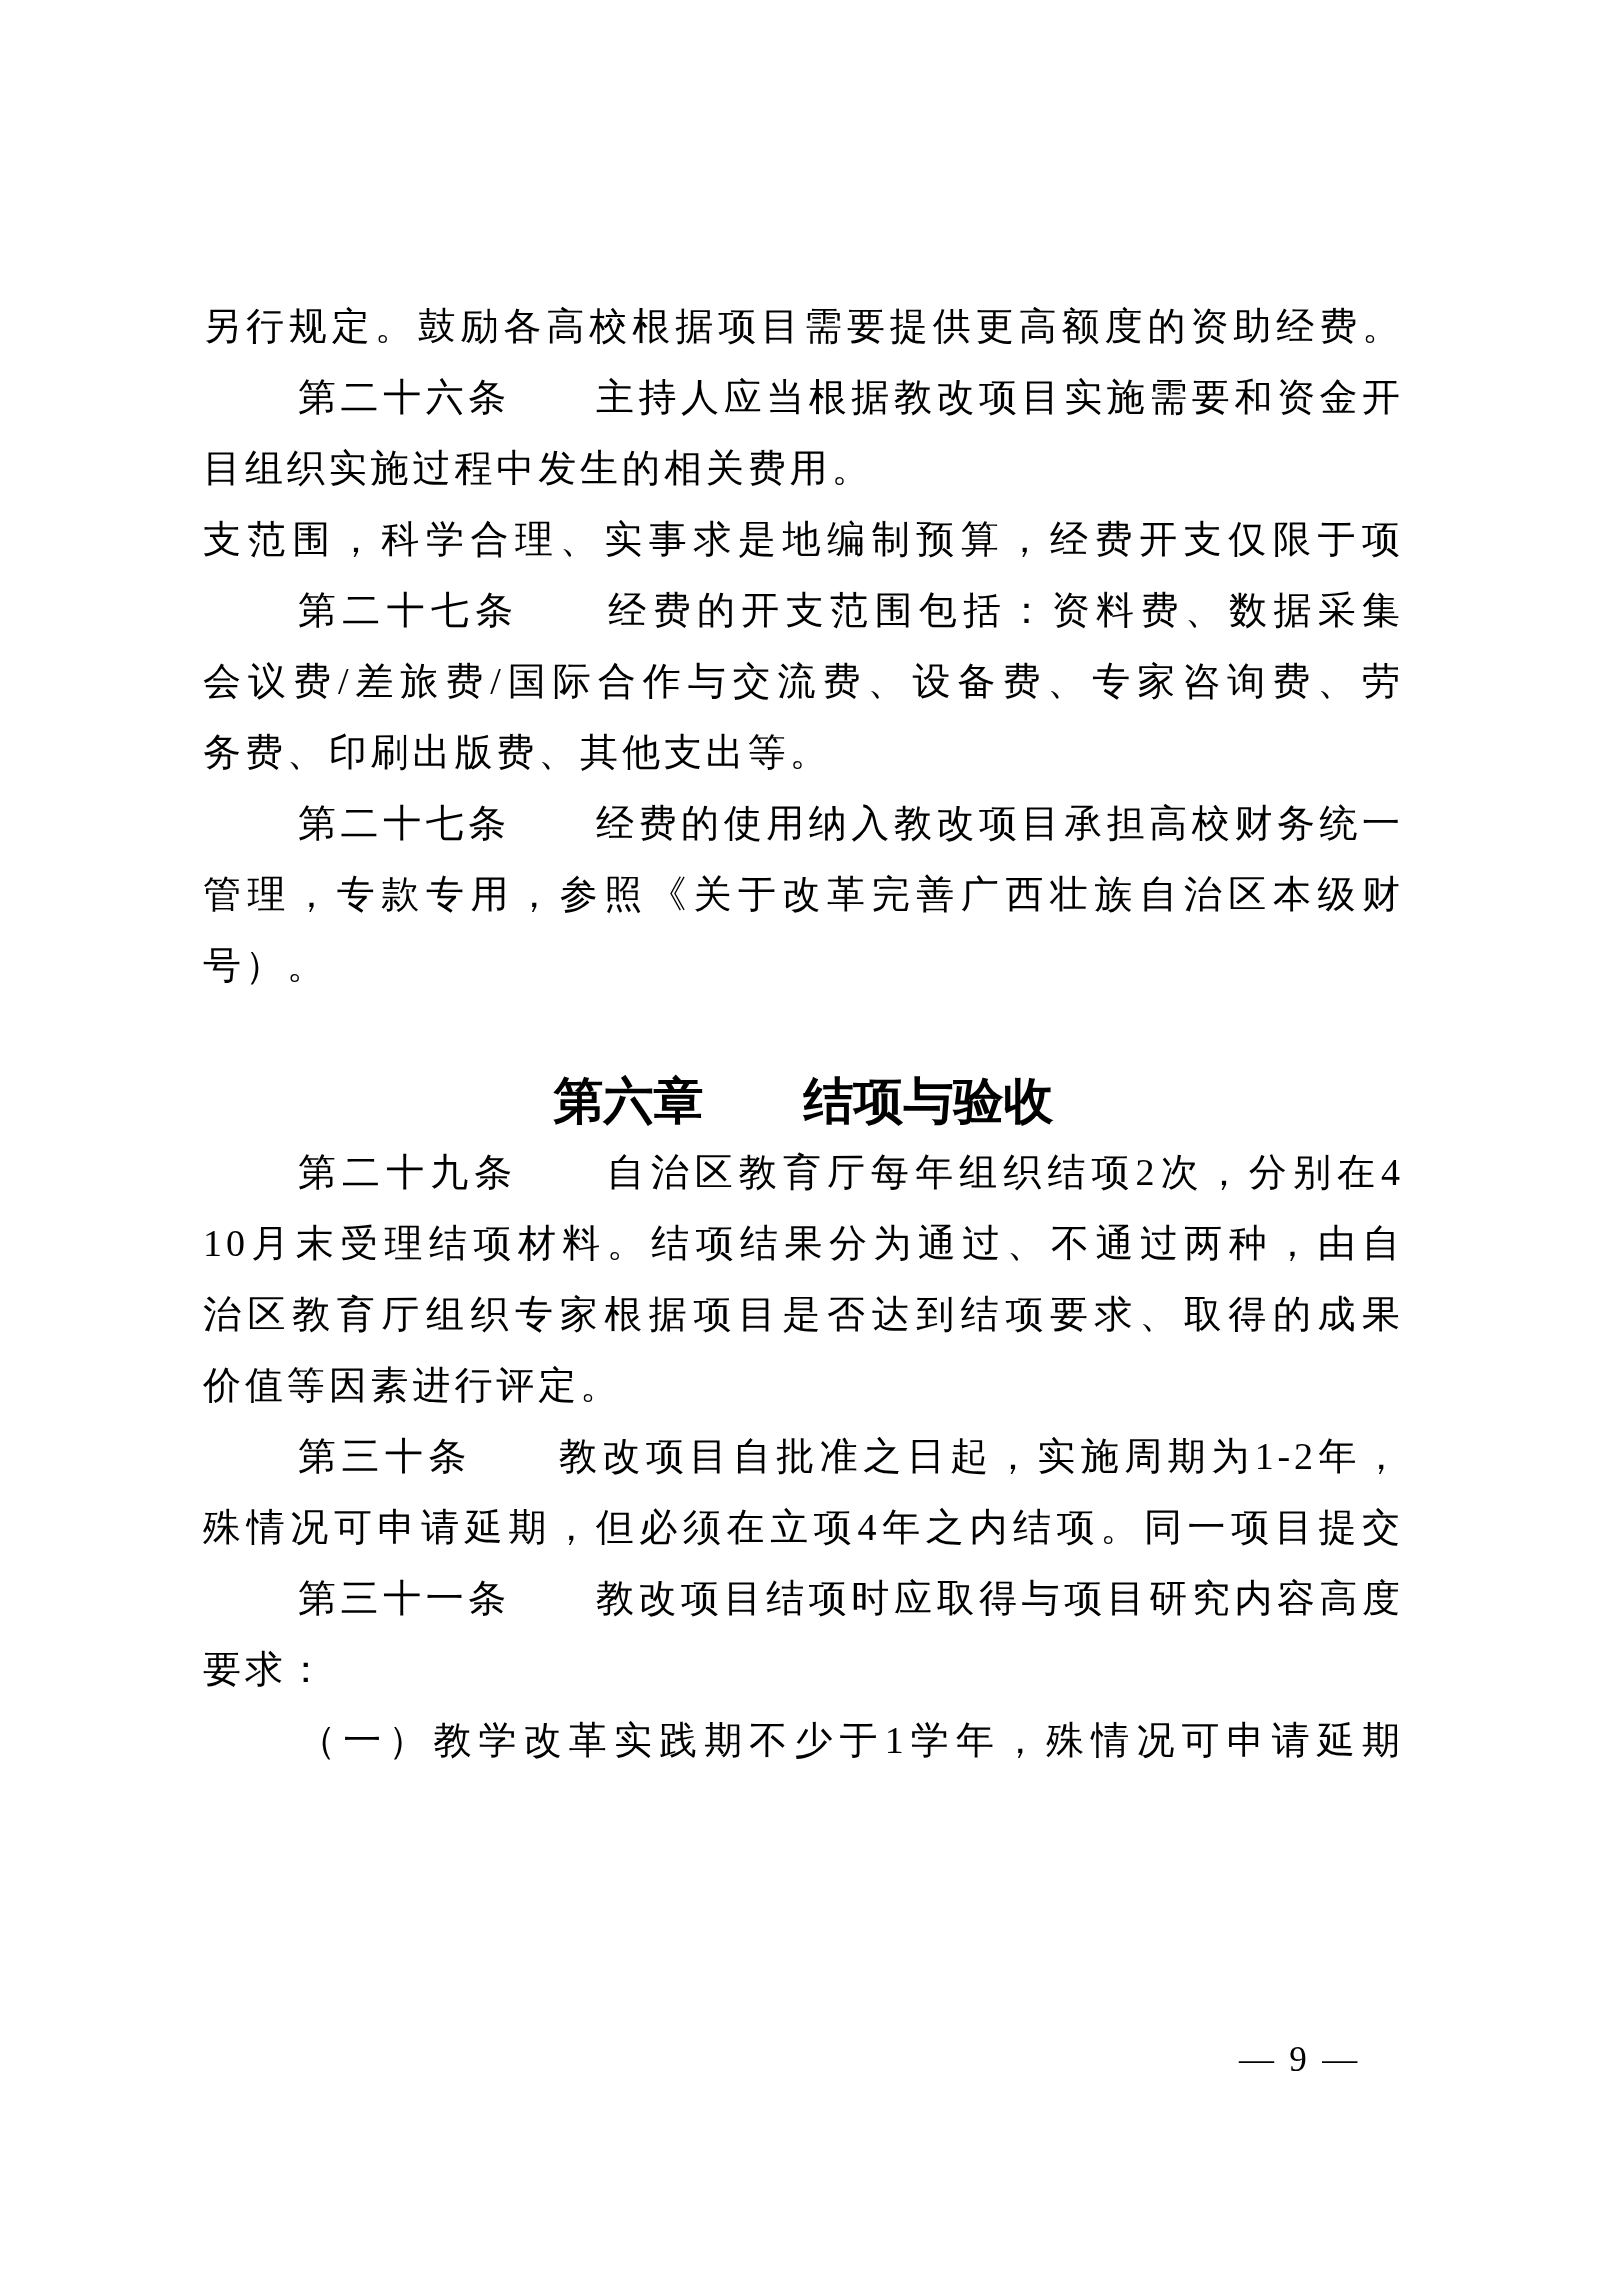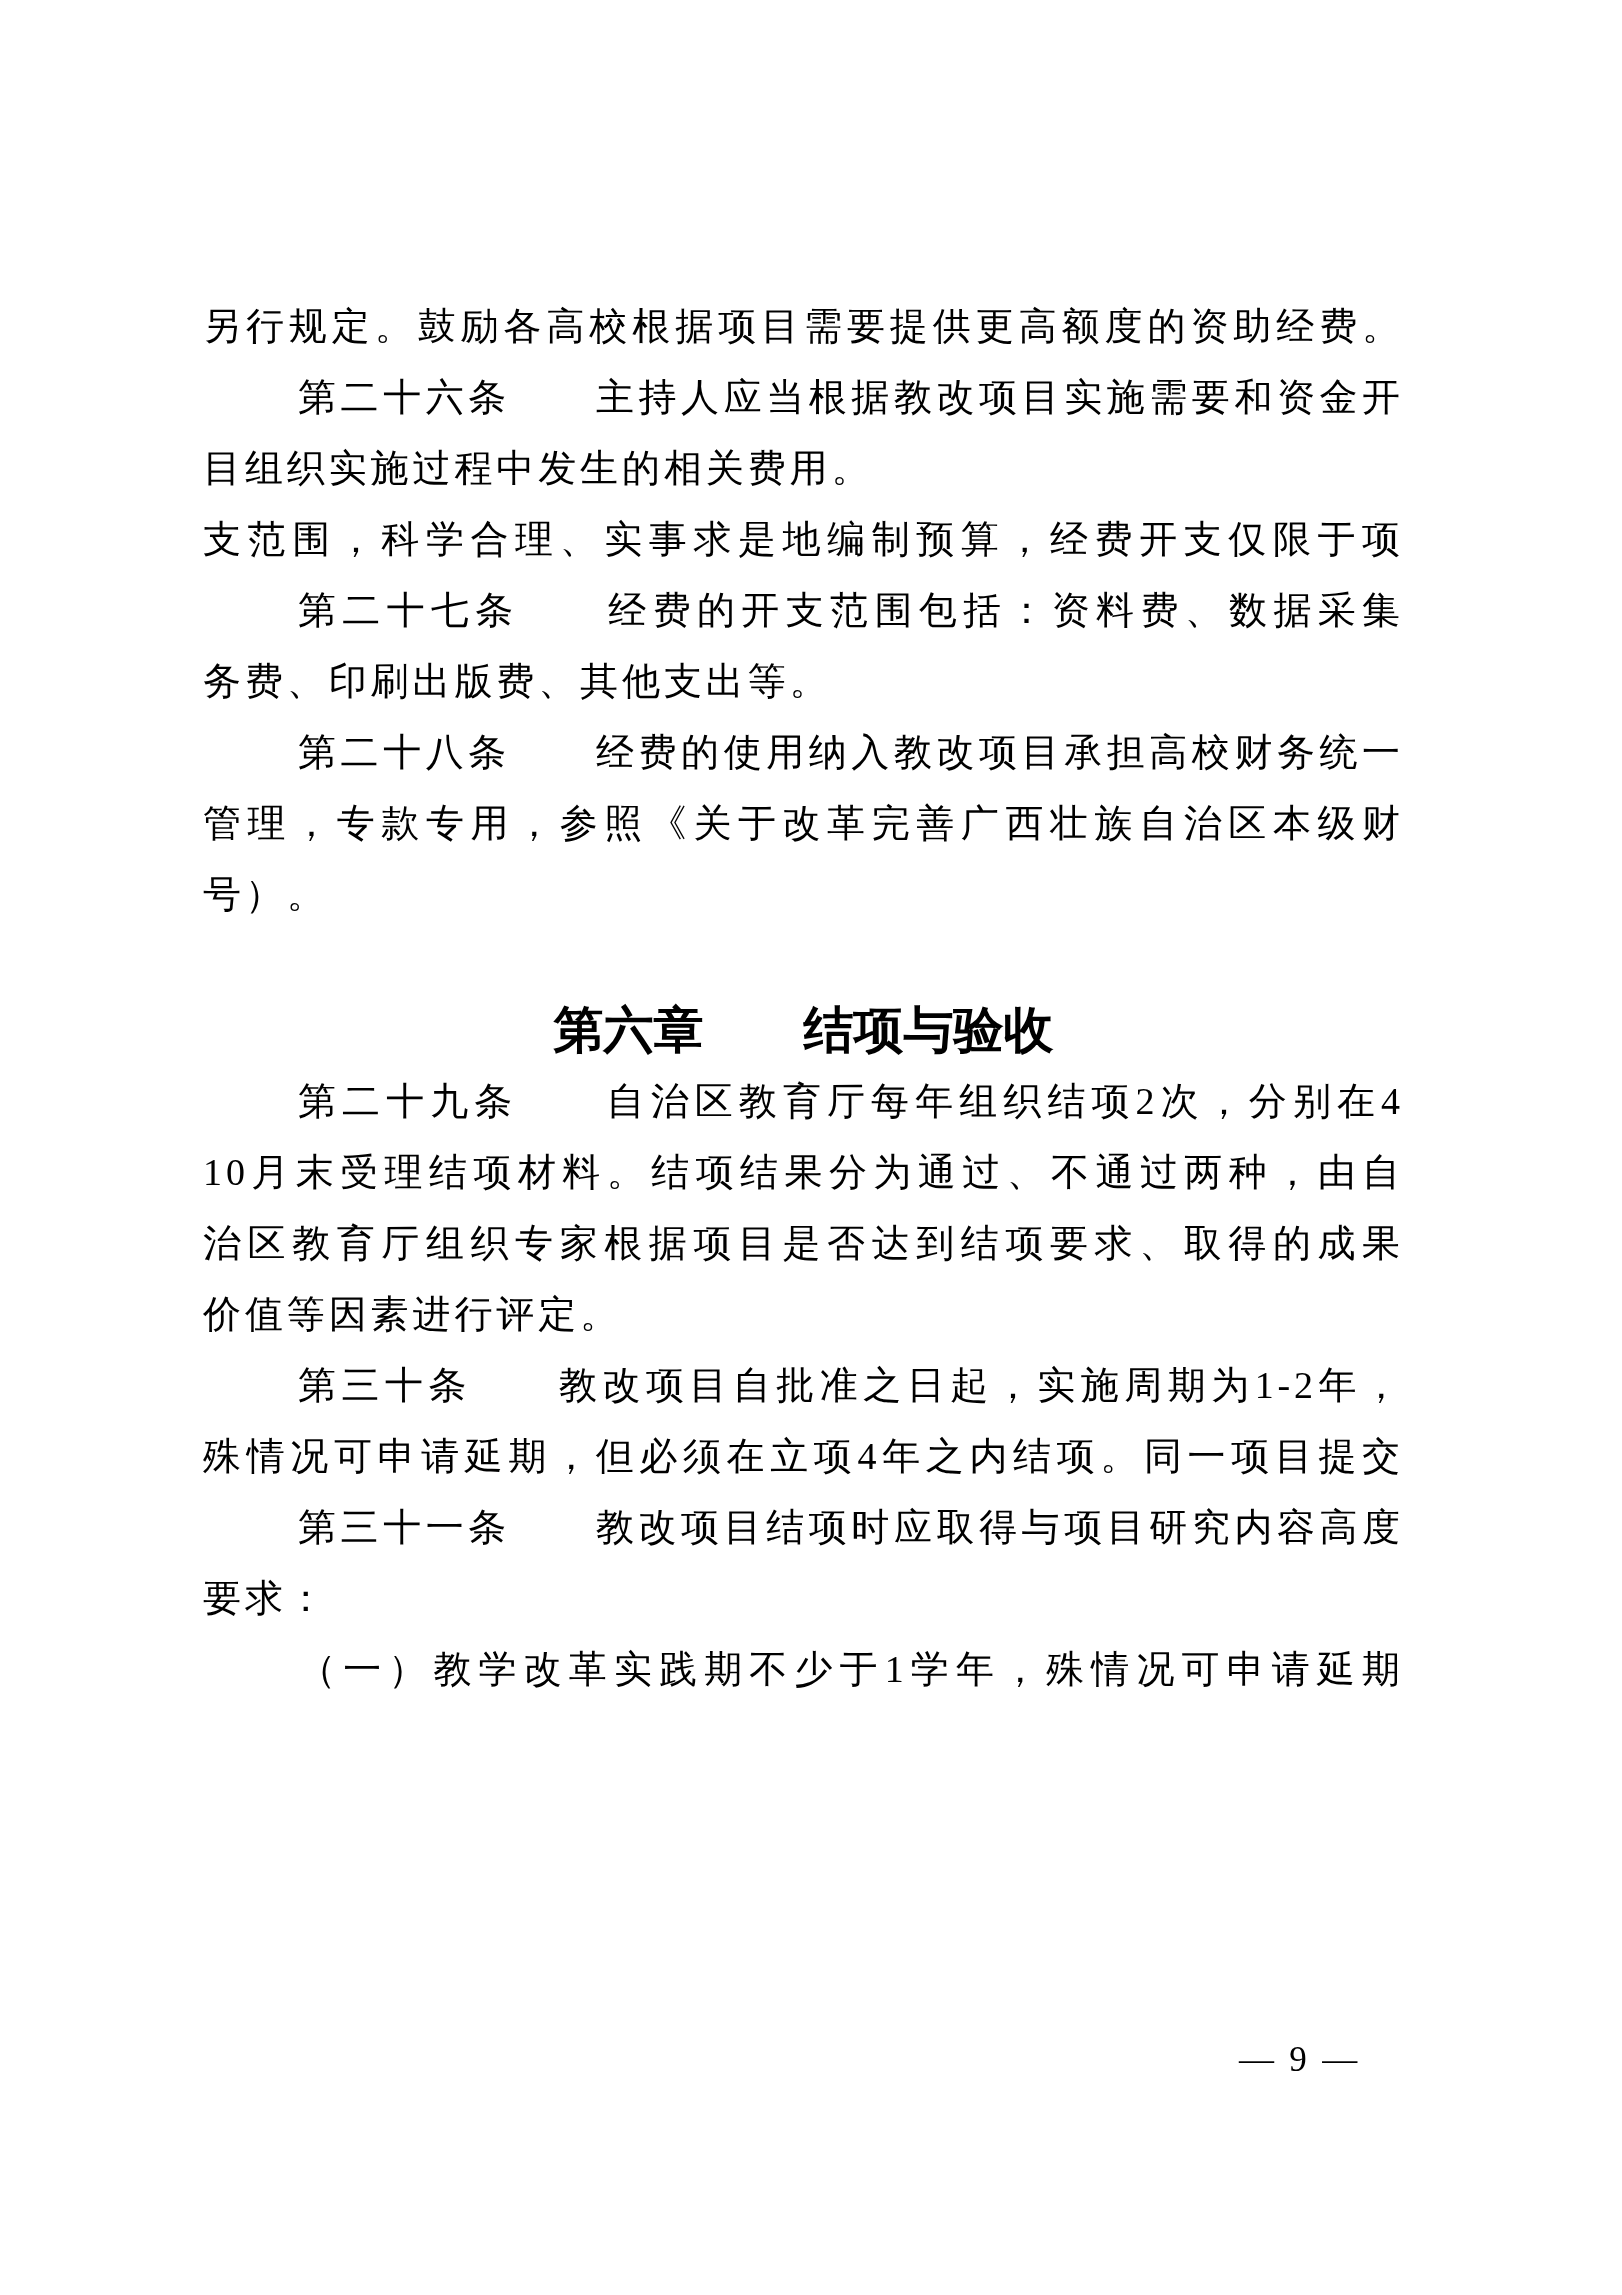--- a/index.html
+++ b/index.html
@@ -66,22 +66,23 @@
 </head>
 <body>
 
 <div class="page">
   <main class="text-block" id="document-body">
       <div class="line fill">另行规定。鼓励各高校根据项目需要提供更高额度的资助经费。</div>
       <div class="line fill indent">第二十六条　　主持人应当根据教改项目实施需要和资金开</div>
       <div class="line">目组织实施过程中发生的相关费用。</div>
       <div class="line fill">支范围，科学合理、实事求是地编制预算，经费开支仅限于项</div>
       <div class="line fill indent">第二十七条　　经费的开支范围包括：资料费、数据采集费、</div>
+      <div class="line fill">会议费/差旅费/国际合作与交流费、设备费、专家咨询费、劳</div>
       <div class="line">务费、印刷出版费、其他支出等。</div>
-      <div class="line fill indent">第二十八条　　经费的使用纳入教改项目承担高校财务统一</div>
+      <div class="line fill indent">第二十七条　　经费的使用纳入教改项目承担高校财务统一</div>
       <div class="line fill">管理，专款专用，参照《关于改革完善广西壮族自治区本级财</div>
       <div class="line">号）。</div>
       <div class="chapter-heading">第六章　　结项与验收</div>
       <div class="line fill indent">第二十九条　　自治区教育厅每年组织结项2次，分别在4月、</div>
       <div class="line fill">10月末受理结项材料。结项结果分为通过、不通过两种，由自</div>
       <div class="line fill">治区教育厅组织专家根据项目是否达到结项要求、取得的成果</div>
       <div class="line">价值等因素进行评定。</div>
       <div class="line fill indent">第三十条　　教改项目自批准之日起，实施周期为1-2年，特</div>
       <div class="line fill">殊情况可申请延期，但必须在立项4年之内结项。同一项目提交</div>
       <div class="line fill indent">第三十一条　　教改项目结项时应取得与项目研究内容高度</div>

